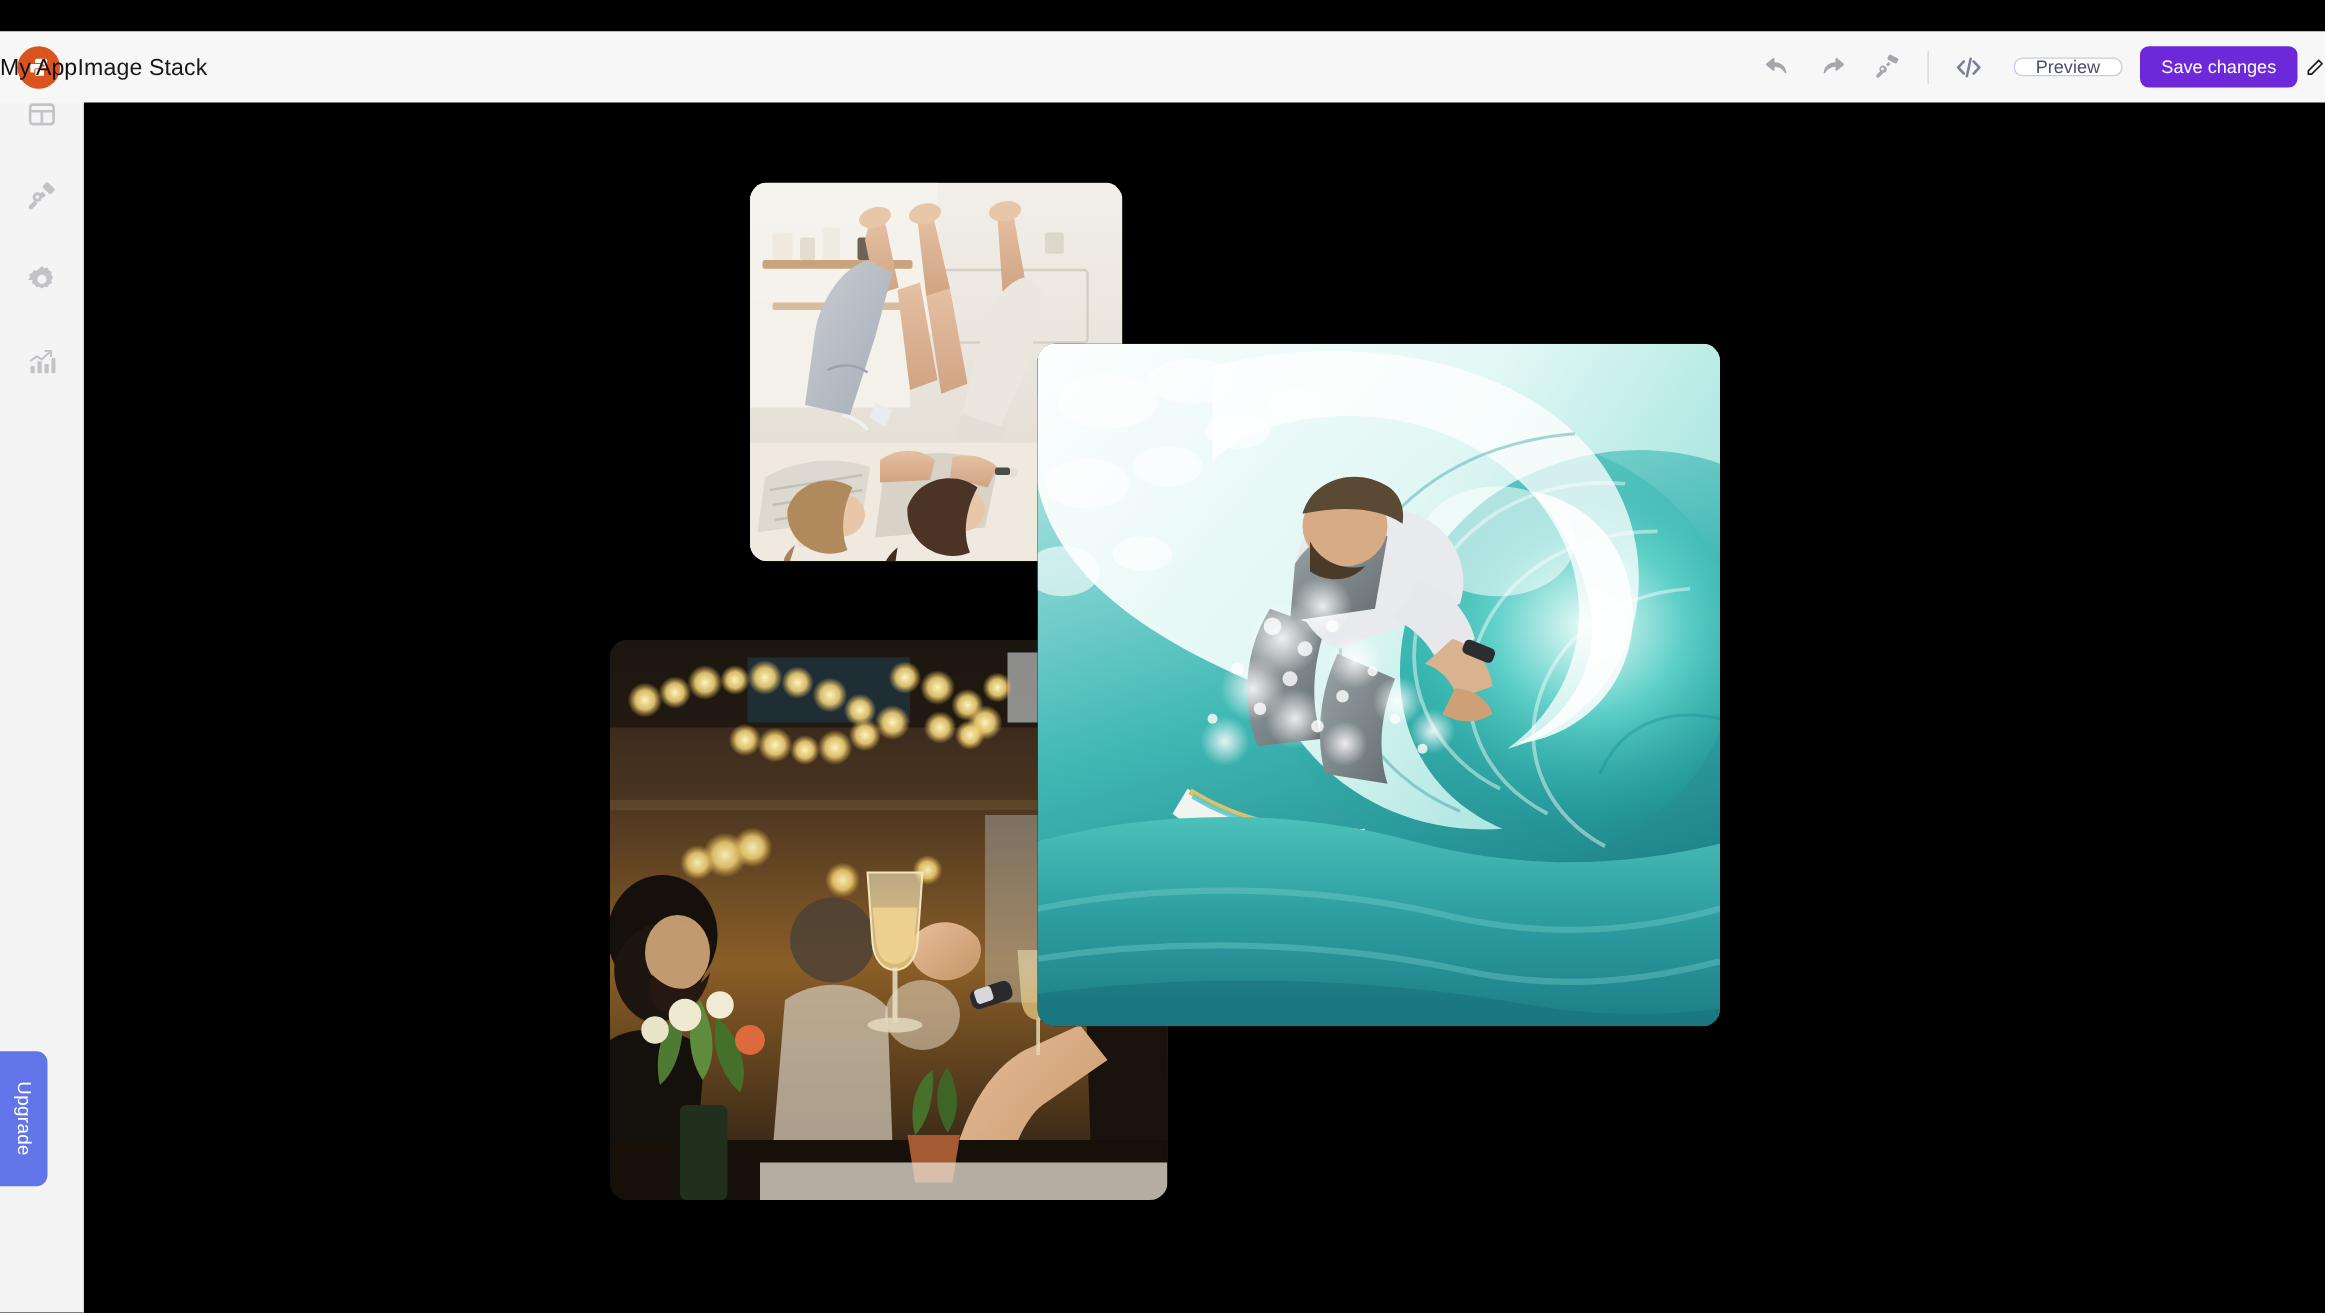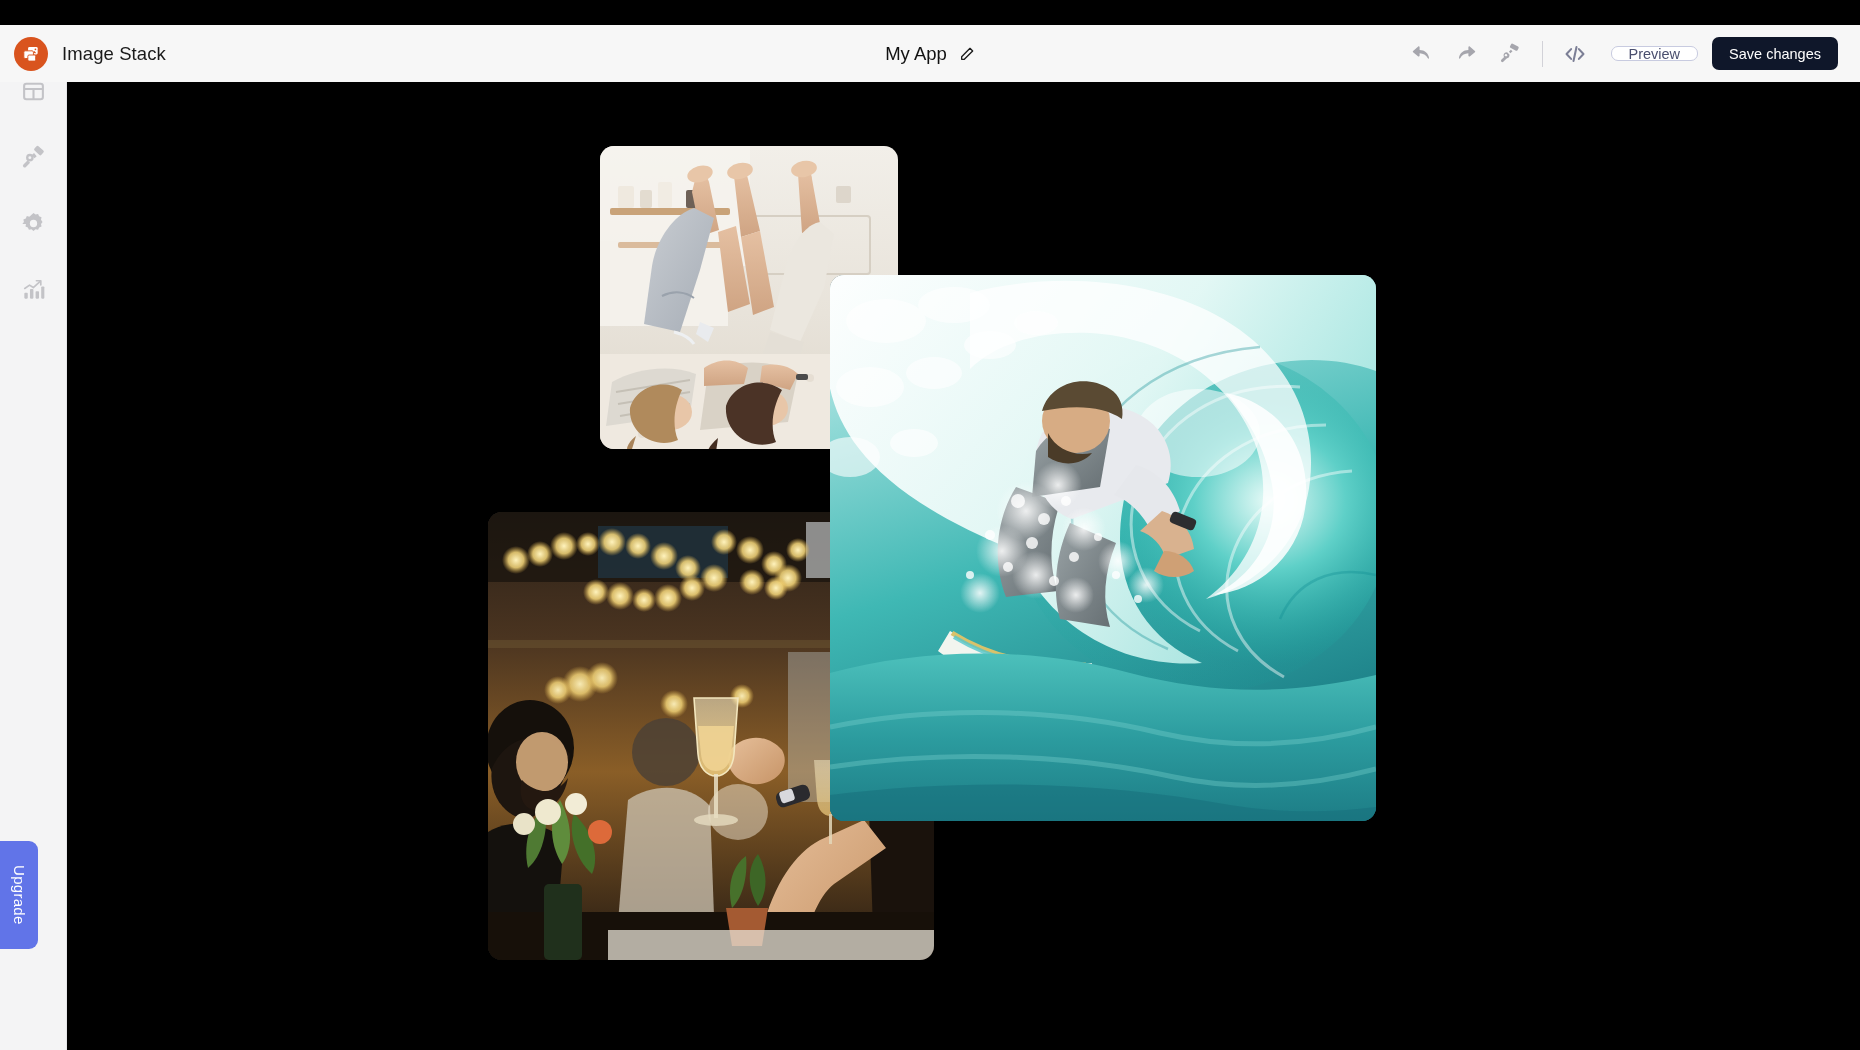--- a/index.html
+++ b/index.html
@@ -47,21 +47,21 @@
     white-space: nowrap;
   }
 
   .header-center {
     position: absolute;
     left: 0; right: 0;
     top: 0;
     height: 57px;
     display: flex;
     align-items: center;
-    justify-content: center;
+    justify-content: space-between;
     gap: 12px;
     pointer-events: none;
   }
   .app-title {
     font-size: 18.5px;
     color: #111;
     pointer-events: auto;
   }
   .edit-pencil { pointer-events: auto; display: flex; cursor: pointer; }
 
@@ -99,21 +99,21 @@
     font-family: "Liberation Sans", sans-serif;
     cursor: pointer;
     margin-left: 14px;
     display: flex; align-items: center; justify-content: center;
   }
   .btn-save {
     height: 33px;
     padding: 0 17px;
     border: none;
     border-radius: 7px;
-    background: #0f172a;
+    background: #6d28d9;
     color: #fff;
     font-size: 14.5px;
     font-family: "Liberation Sans", sans-serif;
     cursor: pointer;
     margin-left: 14px;
     display: flex; align-items: center; justify-content: center;
   }
 
   
   .sidebar {

